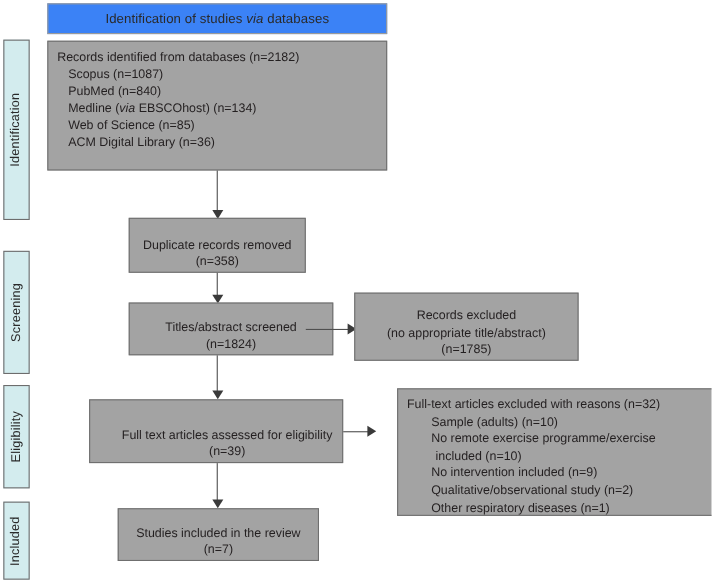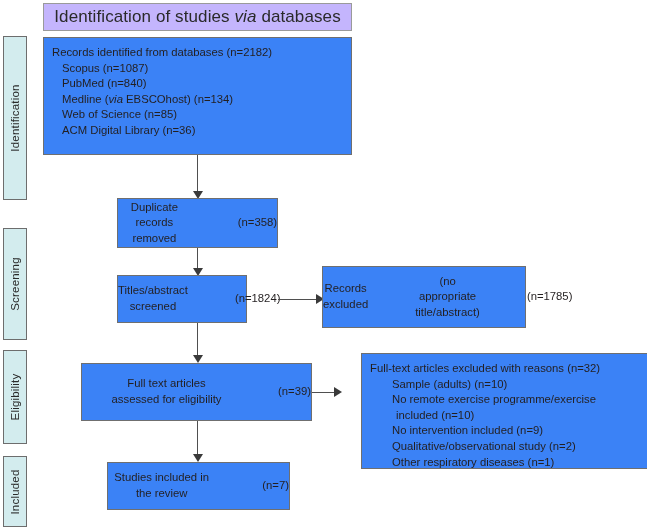--- a/index.html
+++ b/index.html
@@ -14,27 +14,27 @@
   #canvas {
     position: relative;
     width: 647px;
     height: 530px;
     background: #ffffff;
     overflow: hidden;
   }
   
   .banner {
     position: absolute;
-    background: #c4b5fd;
+    background: #3b82f6;
     border: 1px solid #9a9a9a;
     box-sizing: border-box;
     display: flex;
     align-items: center;
     justify-content: center;
-    font-size: 17px;
+    font-size: 12px;
     color: #2a2a2a;
     letter-spacing: 0.1px;
   }
   
   .stage {
     position: absolute;
     background: #d3ecee;
     border: 1px solid #6d6d6d;
     box-sizing: border-box;
     display: flex;
@@ -44,34 +44,33 @@
   .stage span {
     transform: rotate(-90deg);
     white-space: nowrap;
     font-size: 11.5px;
     color: #2a2a2a;
     letter-spacing: 0.2px;
   }
   
   .box {
     position: absolute;
-    background: #3b82f6;
+    background: #a3a3a3;
     border: 1px solid #6f6f6f;
     box-sizing: border-box;
     font-size: 11.3px;
     line-height: 15.6px;
     color: #231f20;
   }
   .box.center {
     display: flex;
-    flex-direction: row;
+    flex-direction: column;
     align-items: center;
-    justify-content: space-between;
+    justify-content: flex-end;
     text-align: center;
-    gap: 47px;
   }
   .box.left {
     padding: 7px 0 0 8px;
   }
   .box .line { white-space: nowrap; }
   .indent1 { padding-left: 10px; }
   .indent2 { padding-left: 22px; }
   .indent3 { padding-left: 26px; }
   i { font-style: italic; }
 
@@ -136,21 +135,21 @@
   <div class="arrow-down" style="left:193px; top:191px;"></div>
 
   <div class="box center" style="left:117px; top:198px; width:161px; height:50px;">
     <div>Duplicate records removed</div>
     <div>(n=358)</div>
   </div>
 
   <div class="vline" style="left:197px; top:248px; height:25px;"></div>
   <div class="arrow-down" style="left:193px; top:268px;"></div>
 
-  <div class="box center" style="left:117px; top:275px; width:130px; height:48px;">
+  <div class="box center" style="left:117px; top:275px; width:186px; height:48px;">
     <div>Titles/abstract screened</div>
     <div>(n=1824)</div>
   </div>
 
   <div class="hline" style="left:278px; top:299px; width:42px;"></div>
   <div class="arrow-right" style="left:316px; top:294px;"></div>
 
   <div class="box center" style="left:322px; top:266px; width:204px; height:62px;">
     <div>Records excluded</div>
     <div>(no appropriate title/abstract)</div>

